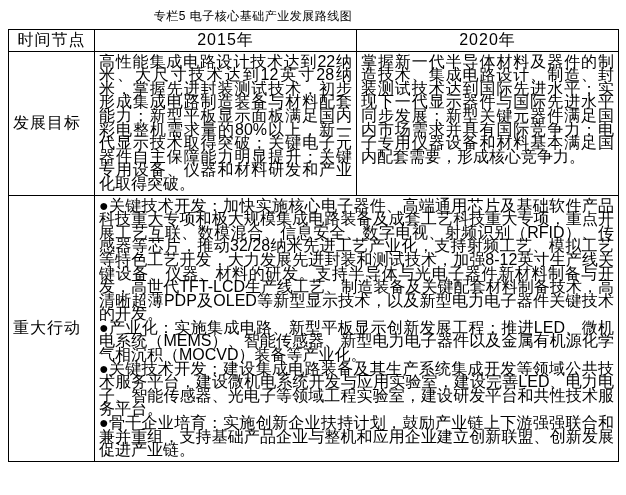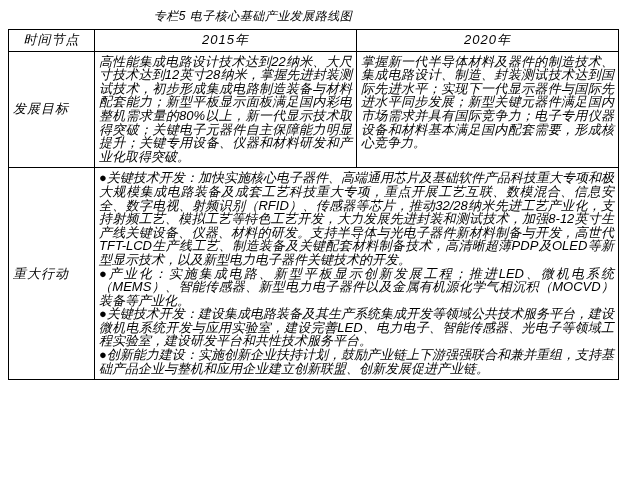--- a/index.html
+++ b/index.html
@@ -12,40 +12,39 @@
     height: 495px;
     font-family: "Liberation Sans", "DejaVu Sans", sans-serif;
     color: #000000;
     overflow: hidden;
   }
   .page {
     width: 506px;
     height: 495px;
     box-sizing: border-box;
     padding: 6px 8px 0 8px;
-    font-style: italic;
   }
   .doc-title {
     text-align: center;
     font-size: 12px;
     line-height: 16px;
     margin: 2px 0 5px 0;
     letter-spacing: 0.5px;
   }
   table.matrix {
     border-collapse: collapse;
     table-layout: fixed;
     width: 610px;
     margin: 0 auto;
   }
   table.matrix td, table.matrix th {
     border: 1px solid #000000;
     vertical-align: top;
     padding: 3px 4px 4px 4px;
-    font-size: 13px;
+    font-size: 16px;
     line-height: 13.6px;
     text-align: justify;
     font-weight: normal;
   }
   col.c1 { width: 86px; }
   col.c2 { width: 262px; }
   col.c3 { width: 262px; }
 
   thead td {
     background: #ffffff;
@@ -100,19 +99,19 @@
         <td>
           <p class="cell-para">掌握新一代半导体材料及器件的制造技术、集成电路设计、制造、封装测试技术达到国际先进水平；实现下一代显示器件与国际先进水平同步发展；新型关键元器件满足国内市场需求并具有国际竞争力；电子专用仪器设备和材料基本满足国内配套需要，形成核心竞争力。</p>
         </td>
       </tr>
       <tr>
         <td class="rowhead">重大行动</td>
         <td colspan="2">
           <p class="bullet-para">●关键技术开发：加快实施核心电子器件、高端通用芯片及基础软件产品科技重大专项和极大规模集成电路装备及成套工艺科技重大专项，重点开展工艺互联、数模混合、信息安全、数字电视、射频识别（RFID）、传感器等芯片，推动32/28纳米先进工艺产业化，支持射频工艺、模拟工艺等特色工艺开发，大力发展先进封装和测试技术，加强8-12英寸生产线关键设备、仪器、材料的研发。支持半导体与光电子器件新材料制备与开发，高世代TFT-LCD生产线工艺、制造装备及关键配套材料制备技术，高清晰超薄PDP及OLED等新型显示技术，以及新型电力电子器件关键技术的开发。</p>
           <p class="bullet-para">●产业化：实施集成电路、新型平板显示创新发展工程；推进LED、微机电系统（MEMS）、智能传感器、新型电力电子器件以及金属有机源化学气相沉积（MOCVD）装备等产业化。</p>
           <p class="bullet-para">●关键技术开发：建设集成电路装备及其生产系统集成开发等领域公共技术服务平台，建设微机电系统开发与应用实验室，建设完善LED、电力电子、智能传感器、光电子等领域工程实验室，建设研发平台和共性技术服务平台。</p>
-          <p class="bullet-para">●创新能力建设：实施创新企业扶持计划，鼓励产业链上下游强强联合和兼并重组，支持基础产品企业与整机和应用企业建立创新联盟、创新发展促进产业链。</p>
+          <p class="bullet-para">●骨干企业培育：实施创新企业扶持计划，鼓励产业链上下游强强联合和兼并重组，支持基础产品企业与整机和应用企业建立创新联盟、创新发展促进产业链。</p>
         </td>
       </tr>
     </tbody>
   </table>
 
 </div>
 
 </body></html>

